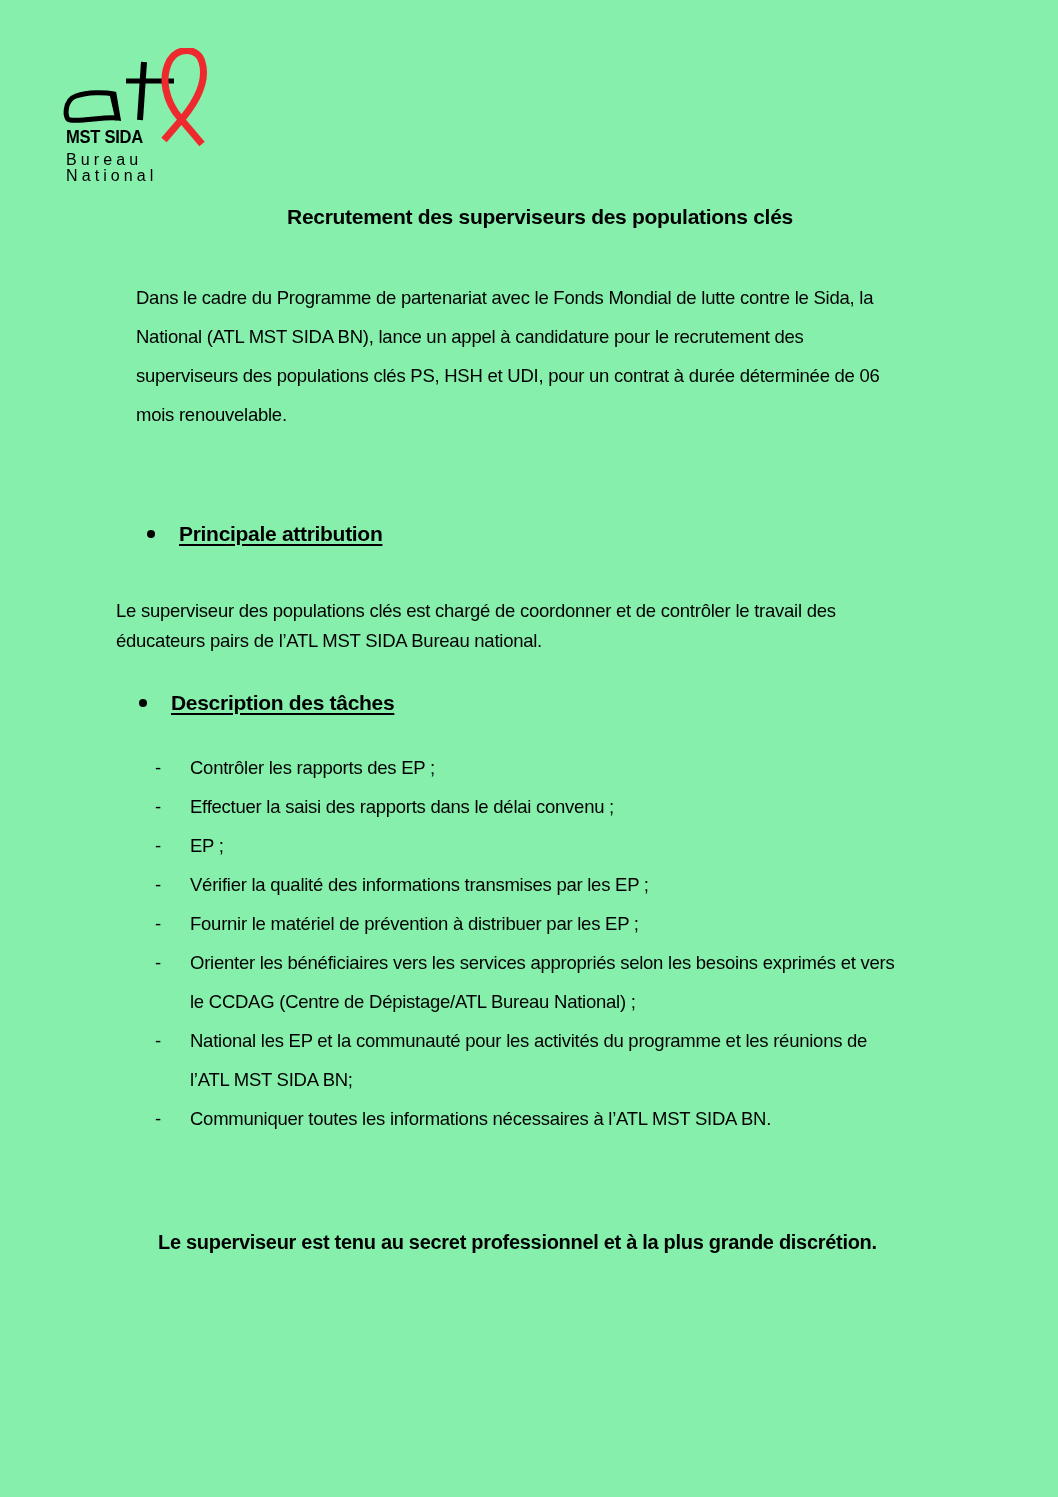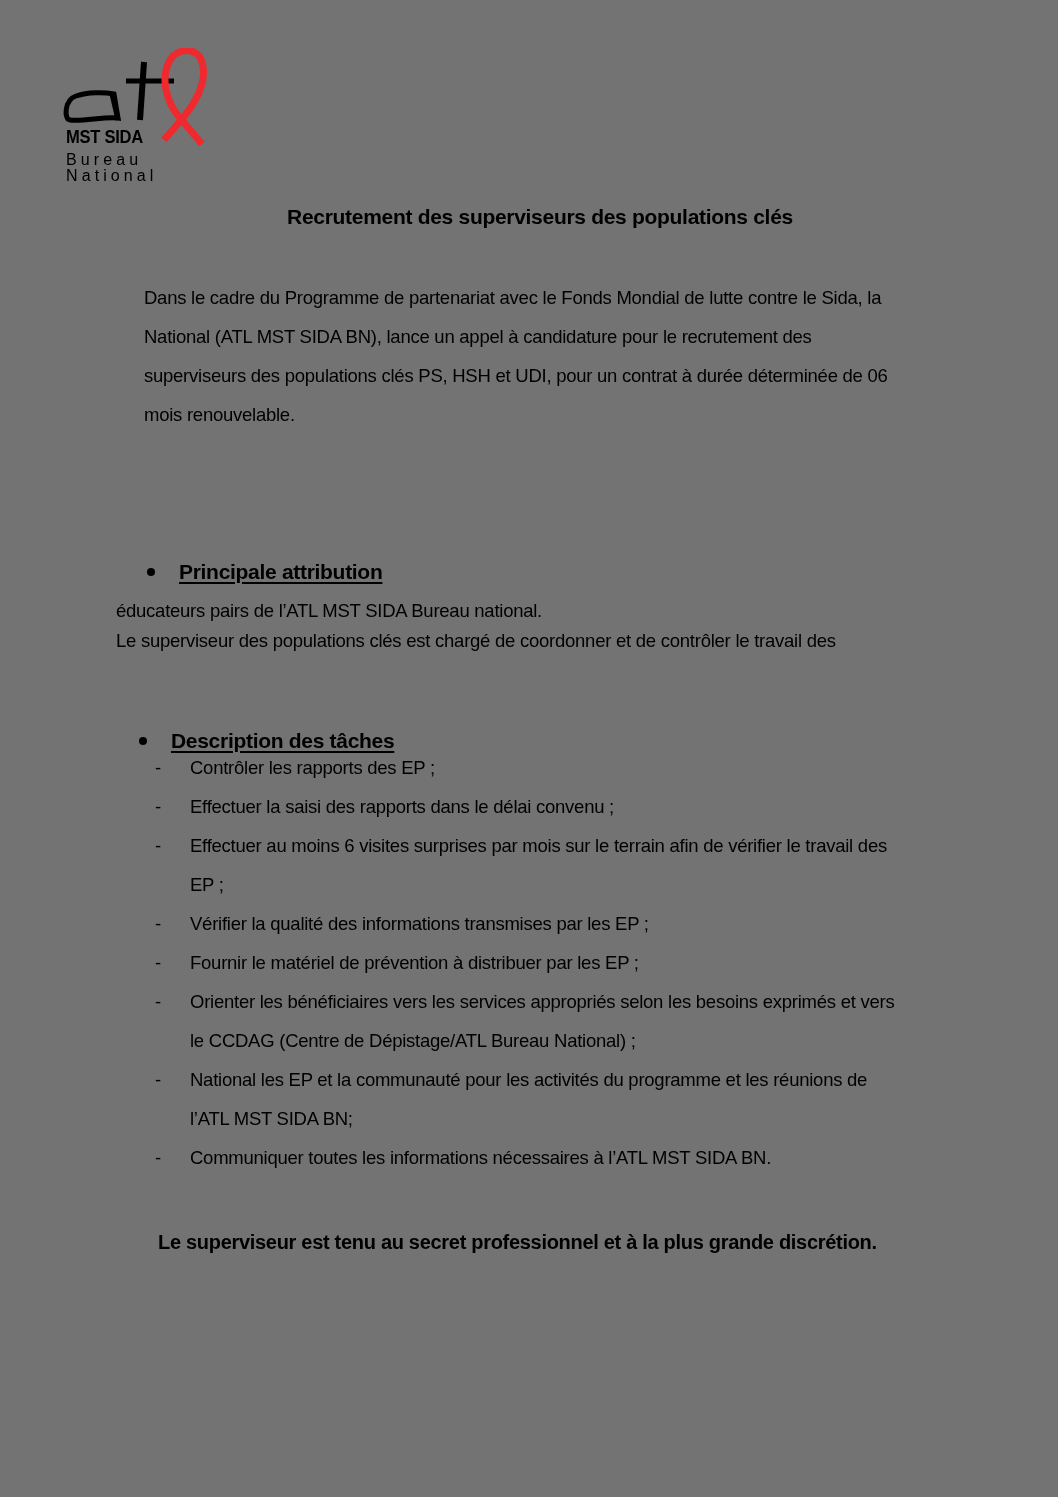--- a/index.html
+++ b/index.html
@@ -13,21 +13,21 @@
       position: relative;
       overflow: hidden;
       font-family: "Liberation Sans", "DejaVu Sans", sans-serif;
       color: #000000;
     }
     .page {
       position: absolute;
       left: 0; top: 0;
       width: 1058px;
       height: 1497px;
-      background: #737373;
+      background: #86efac;
     }
     
     .logo {
       position: absolute;
       left: 62px;
       top: 48px;
       width: 150px;
       height: 118px;
     }
     .logo svg { position: absolute; left: 0; top: 0; }
@@ -60,36 +60,35 @@
       left: 0;
       width: 1080px;
       top: 205px;
       text-align: center;
       font-weight: 700;
       font-size: 21px;
       letter-spacing: -0.3px;
     }
     .intro {
       position: absolute;
-      left: 144px;
+      left: 136px;
       top: 278px;
       width: 820px;
       font-size: 18.5px;
       line-height: 39px;
       letter-spacing: -0.25px;
     }
     .intro span { display: block; white-space: nowrap; }
     .section-heading {
       position: absolute;
       font-weight: 700;
       font-size: 21px;
       letter-spacing: -0.3px;
       display: flex;
       align-items: center;
-      margin-top: 38px;
     }
     .section-heading .bullet {
       display: inline-block;
       width: 8px; height: 8px;
       border-radius: 50%;
       background: #000;
       margin-right: 24px;
     }
     .section-heading .heading-text {
       text-decoration: underline;
@@ -168,41 +167,40 @@
     <span>National (ATL MST SIDA BN), lance un appel à candidature pour le recrutement des</span>
     <span>superviseurs des populations clés PS, HSH et UDI, pour un contrat à durée déterminée de 06</span>
     <span>mois renouvelable.</span>
   </div>
 
   <div class="section-heading sec1">
     <span class="bullet"></span>
     <span class="heading-text">Principale attribution</span>
   </div>
   <div class="para">
+    <span>Le superviseur des populations clés est chargé de coordonner et de contrôler le travail des</span>
     <span>éducateurs pairs de l’ATL MST SIDA Bureau national.</span>
-    <span>Le superviseur des populations clés est chargé de coordonner et de contrôler le travail des</span>
   </div>
 
   <div class="section-heading sec2">
     <span class="bullet"></span>
     <span class="heading-text">Description des tâches</span>
   </div>
 
   <ul class="tasks">
     <li class="task">
       <span class="dash">-</span>
       <span class="line">Contrôler les rapports des EP ;</span>
     </li>
     <li class="task">
       <span class="dash">-</span>
       <span class="line">Effectuer la saisi des rapports dans le délai convenu ;</span>
     </li>
     <li class="task">
       <span class="dash">-</span>
-      <span class="line">Effectuer au moins 6 visites surprises par mois sur le terrain afin de vérifier le travail des</span>
       <span class="line">EP ;</span>
     </li>
     <li class="task">
       <span class="dash">-</span>
       <span class="line">Vérifier la qualité des informations transmises par les EP ;</span>
     </li>
     <li class="task">
       <span class="dash">-</span>
       <span class="line">Fournir le matériel de prévention à distribuer par les EP ;</span>
     </li>

